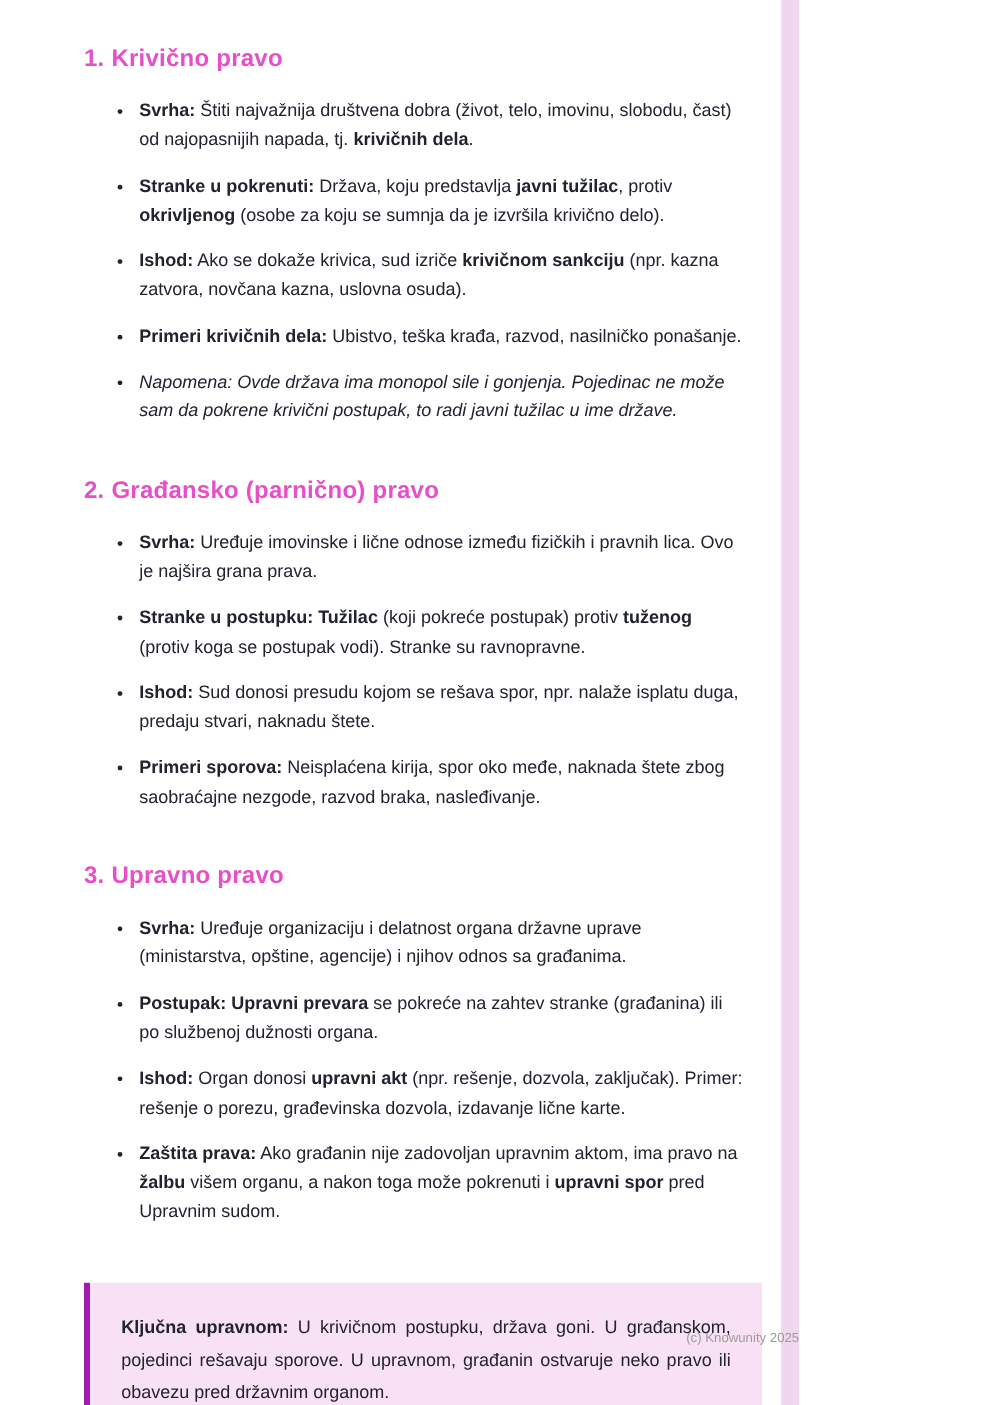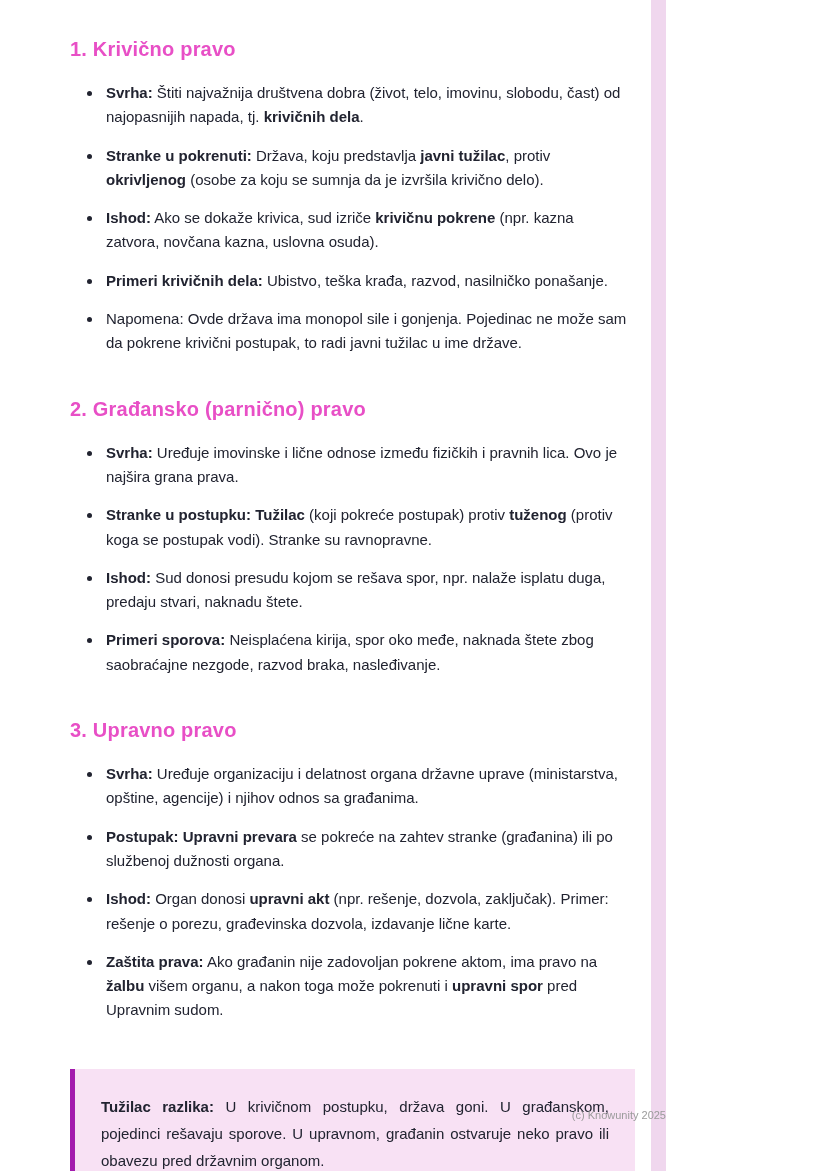--- a/index.html
+++ b/index.html
@@ -31,30 +31,30 @@
     color:var(--heading);
     font-size:20px;
     font-weight:700;
     margin:0 0 20px 0;
     letter-spacing:.2px;
   }
   .section-title.not-first{margin-top:42px;}
   ul.bullets{
     list-style:disc outside;
     padding-left:27px;
-    margin:6px;
+    margin:16px;
   }
   ul.bullets li{
     font-size:15px;
     line-height:1.62;
     margin-bottom:14px;
     padding-left:3px;
   }
   ul.bullets li:last-child{margin-bottom:0;}
-  ul.bullets li.italic{}
+  ul.bullets li.italic{font-style:italic;}
   .seg-b{font-weight:700;}
   .callout{
     margin-top:46px;
     background:var(--callout-bg);
     border-left:5px solid var(--callout-border);
     padding:24px 26px;
     width:565px;
   }
   .callout p{
     font-size:15px;
@@ -76,39 +76,39 @@
 
 <div class="page">
   <div class="side-stripe"></div>
 
   <div class="content">
     <div>
         <h2 class="section-title">1. Krivično pravo</h2>
         <ul class="bullets">
           <li><span class="seg-b">Svrha:</span><span> Štiti najvažnija društvena dobra (život, telo, imovinu, slobodu, čast) od najopasnijih napada, tj. </span><span class="seg-b">krivičnih dela</span><span>.</span></li>
           <li><span class="seg-b">Stranke u pokrenuti:</span><span> Država, koju predstavlja </span><span class="seg-b">javni tužilac</span><span>, protiv </span><span class="seg-b">okrivljenog</span><span> (osobe za koju se sumnja da je izvršila krivično delo).</span></li>
-          <li><span class="seg-b">Ishod:</span><span> Ako se dokaže krivica, sud izriče </span><span class="seg-b">krivičnu pokrene</span><span> (npr. kazna zatvora, novčana kazna, uslovna osuda).</span></li>
+          <li><span class="seg-b">Ishod:</span><span> Ako se dokaže krivica, sud izriče </span><span class="seg-b">krivičnom sankciju</span><span> (npr. kazna zatvora, novčana kazna, uslovna osuda).</span></li>
           <li><span class="seg-b">Primeri krivičnih dela:</span><span> Ubistvo, teška krađa, razvod, nasilničko ponašanje.</span></li>
           <li class="italic"><span>Napomena: Ovde država ima monopol sile i gonjenja. Pojedinac ne može sam da pokrene krivični postupak, to radi javni tužilac u ime države.</span></li>
         </ul>
         <h2 class="section-title not-first">2. Građansko (parnično) pravo</h2>
         <ul class="bullets">
           <li><span class="seg-b">Svrha:</span><span> Uređuje imovinske i lične odnose između fizičkih i pravnih lica. Ovo je najšira grana prava.</span></li>
           <li><span class="seg-b">Stranke u postupku: Tužilac</span><span> (koji pokreće postupak) protiv </span><span class="seg-b">tuženog</span><span> (protiv koga se postupak vodi). Stranke su ravnopravne.</span></li>
           <li><span class="seg-b">Ishod:</span><span> Sud donosi presudu kojom se rešava spor, npr. nalaže isplatu duga, predaju stvari, naknadu štete.</span></li>
           <li><span class="seg-b">Primeri sporova:</span><span> Neisplaćena kirija, spor oko međe, naknada štete zbog saobraćajne nezgode, razvod braka, nasleđivanje.</span></li>
         </ul>
         <h2 class="section-title not-first">3. Upravno pravo</h2>
         <ul class="bullets">
           <li><span class="seg-b">Svrha:</span><span> Uređuje organizaciju i delatnost organa državne uprave (ministarstva, opštine, agencije) i njihov odnos sa građanima.</span></li>
           <li><span class="seg-b">Postupak: Upravni prevara</span><span> se pokreće na zahtev stranke (građanina) ili po službenoj dužnosti organa.</span></li>
           <li><span class="seg-b">Ishod:</span><span> Organ donosi </span><span class="seg-b">upravni akt</span><span> (npr. rešenje, dozvola, zaključak). Primer: rešenje o porezu, građevinska dozvola, izdavanje lične karte.</span></li>
-          <li><span class="seg-b">Zaštita prava:</span><span> Ako građanin nije zadovoljan pokrene aktom, ima pravo na </span><span class="seg-b">žalbu</span><span> višem organu, a nakon toga može pokrenuti i </span><span class="seg-b">upravni spor</span><span> pred Upravnim sudom.</span></li>
+          <li><span class="seg-b">Zaštita prava:</span><span> Ako građanin nije zadovoljan upravnim aktom, ima pravo na </span><span class="seg-b">žalbu</span><span> višem organu, a nakon toga može pokrenuti i </span><span class="seg-b">upravni spor</span><span> pred Upravnim sudom.</span></li>
         </ul>
       </div>
 
     <div class="callout">
-      <p><span class="seg-b">Tužilac razlika:</span><span> U krivičnom postupku, država goni. U građanskom, pojedinci rešavaju sporove. U upravnom, građanin ostvaruje neko pravo ili obavezu pred državnim organom.</span></p>
+      <p><span class="seg-b">Ključna upravnom:</span><span> U krivičnom postupku, država goni. U građanskom, pojedinci rešavaju sporove. U upravnom, građanin ostvaruje neko pravo ili obavezu pred državnim organom.</span></p>
     </div>
   </div>
 
   <div class="footer">(c) Knowunity 2025</div>
 </div>
 
 </body></html>

